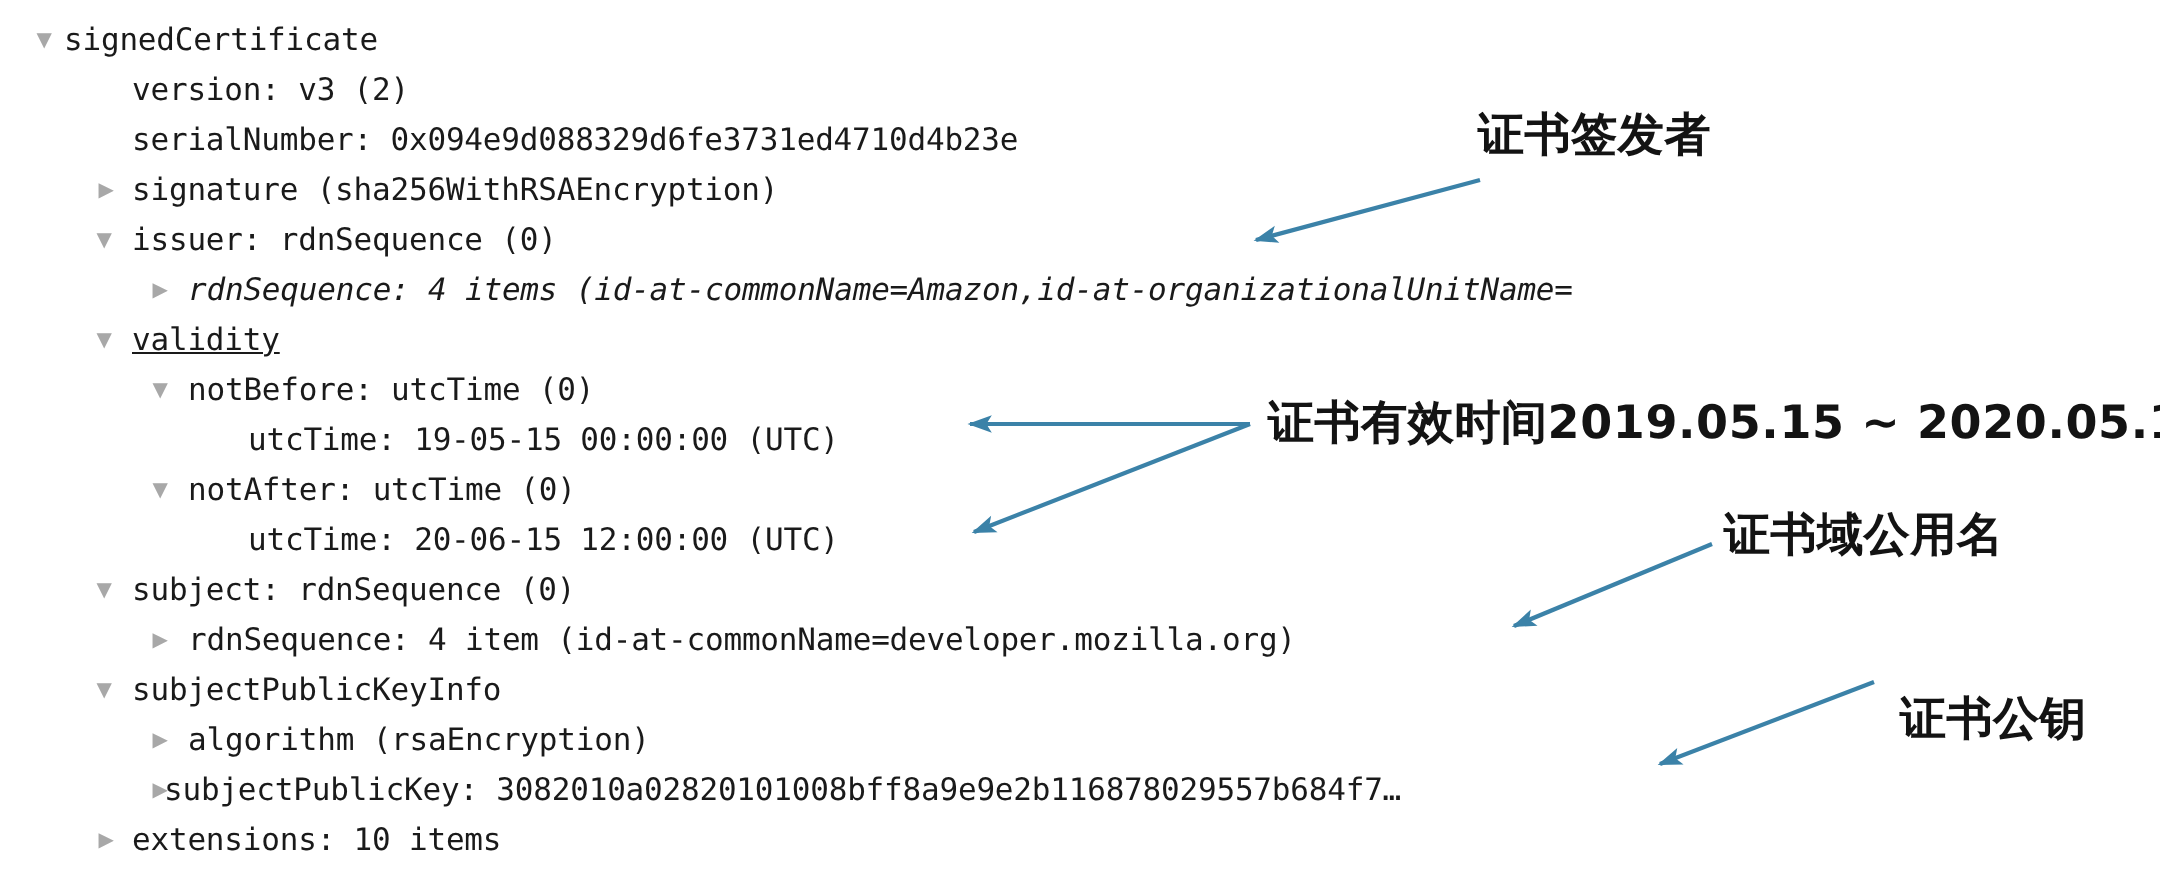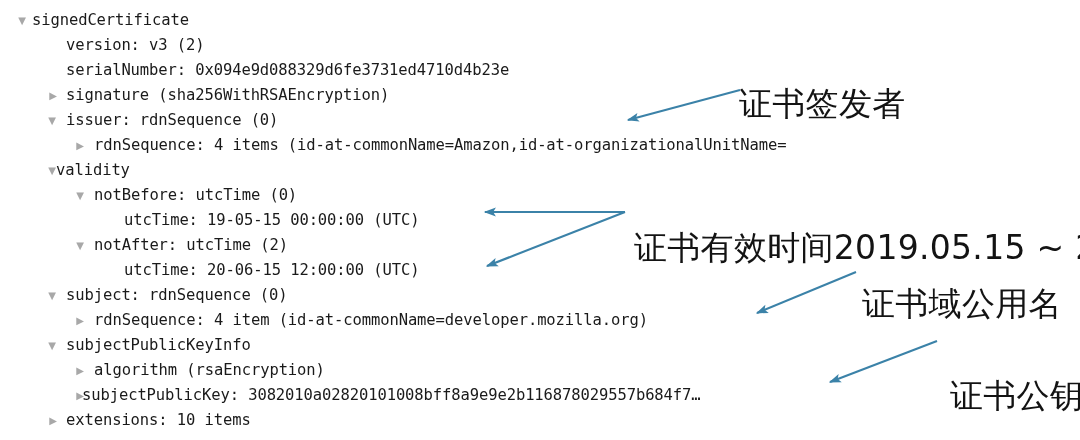--- a/index.html
+++ b/index.html
@@ -72,25 +72,24 @@
     top: 0;
     width: 1080px;
     height: 440px;
     overflow: visible;
   }
   .anno-text {
     position: absolute;
     white-space: nowrap;
     color: #131313;
     font-family: "DejaVu Sans", "Liberation Sans", sans-serif;
-    font-size: 33px;
-    font-weight: 400;
+    font-size: 23px;
+    font-weight: 700;
     line-height: 30px;
     letter-spacing: 0.3px;
-    margin-top: 36px;
   }
 </style>
 </head>
 <body>
 
 <div id="cert-tree">
     <div class="tree-row" style="top: 8px;">
       <span class="twisty open" style="left: 15px;"></span>
       <span class="row-label" style="left: 32px;">signedCertificate</span>
     </div>
@@ -105,37 +104,37 @@
     <div class="tree-row" style="top: 83px;">
       <span class="twisty closed" style="left: 46px;"></span>
       <span class="row-label" style="left: 66px;">signature (sha256WithRSAEncryption)</span>
     </div>
     <div class="tree-row" style="top: 108px;">
       <span class="twisty open" style="left: 45px;"></span>
       <span class="row-label" style="left: 66px; text-align: center;">issuer: rdnSequence (0)</span>
     </div>
     <div class="tree-row" style="top: 133px;">
       <span class="twisty closed" style="left: 73px;"></span>
-      <span class="row-label" style="left: 94px;">rdnSequence: 4 items (id-at-commonName=Amazon,id-at-organizationalUnitName=</span>
+      <span class="row-label" style="left: 94px; font-style: italic;">rdnSequence: 4 items (id-at-commonName=Amazon,id-at-organizationalUnitName=</span>
     </div>
     <div class="tree-row" style="top: 158px;">
       <span class="twisty open" style="left: 45px;"></span>
-      <span class="row-label" style="left: 56px;">validity</span>
+      <span class="row-label" style="left: 66px; text-decoration: underline;">validity</span>
     </div>
     <div class="tree-row" style="top: 183px;">
       <span class="twisty open" style="left: 73px;"></span>
       <span class="row-label" style="left: 94px;">notBefore: utcTime (0)</span>
     </div>
     <div class="tree-row" style="top: 208px;">
       <span class="twisty none" style="left: 103px;"></span>
       <span class="row-label" style="left: 124px;">utcTime: 19-05-15 00:00:00 (UTC)</span>
     </div>
     <div class="tree-row" style="top: 233px;">
       <span class="twisty open" style="left: 73px;"></span>
-      <span class="row-label" style="left: 94px;">notAfter: utcTime (2)</span>
+      <span class="row-label" style="left: 94px;">notAfter: utcTime (0)</span>
     </div>
     <div class="tree-row" style="top: 258px;">
       <span class="twisty none" style="left: 103px;"></span>
       <span class="row-label" style="left: 124px; text-align: center;">utcTime: 20-06-15 12:00:00 (UTC)</span>
     </div>
     <div class="tree-row" style="top: 283px;">
       <span class="twisty open" style="left: 45px;"></span>
       <span class="row-label" style="left: 66px;">subject: rdnSequence (0)</span>
     </div>
     <div class="tree-row" style="top: 308px;">

